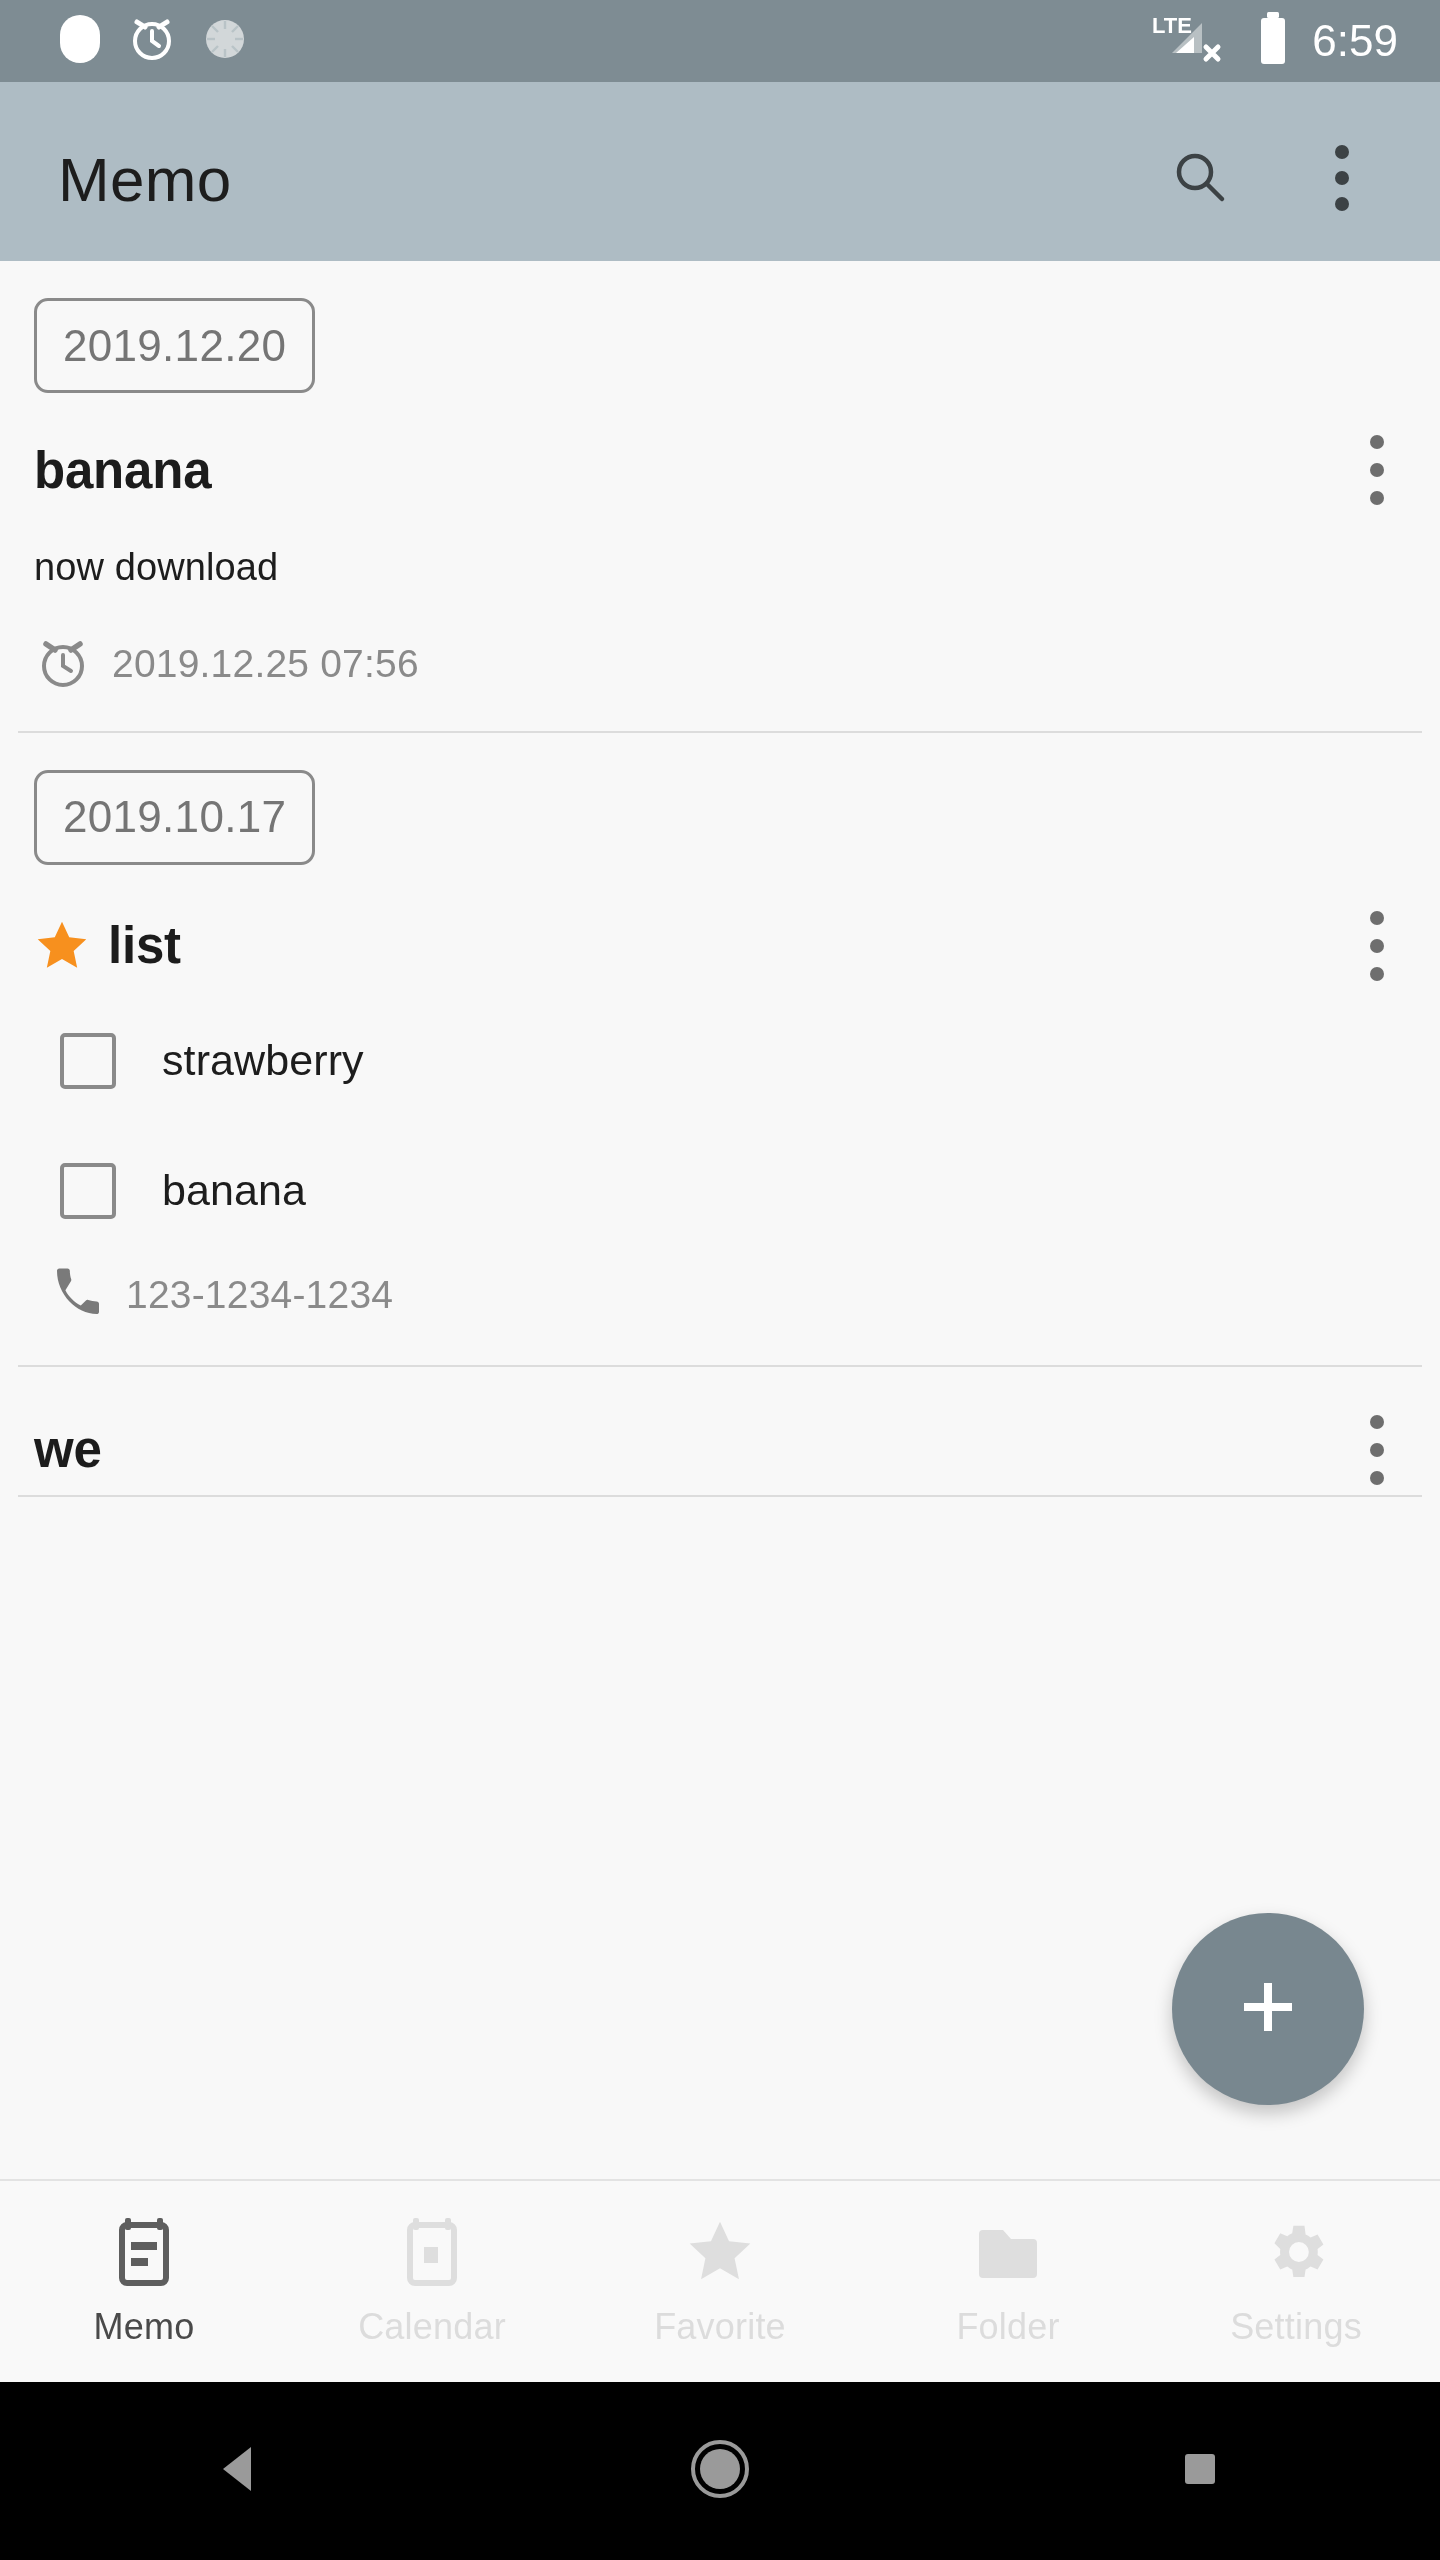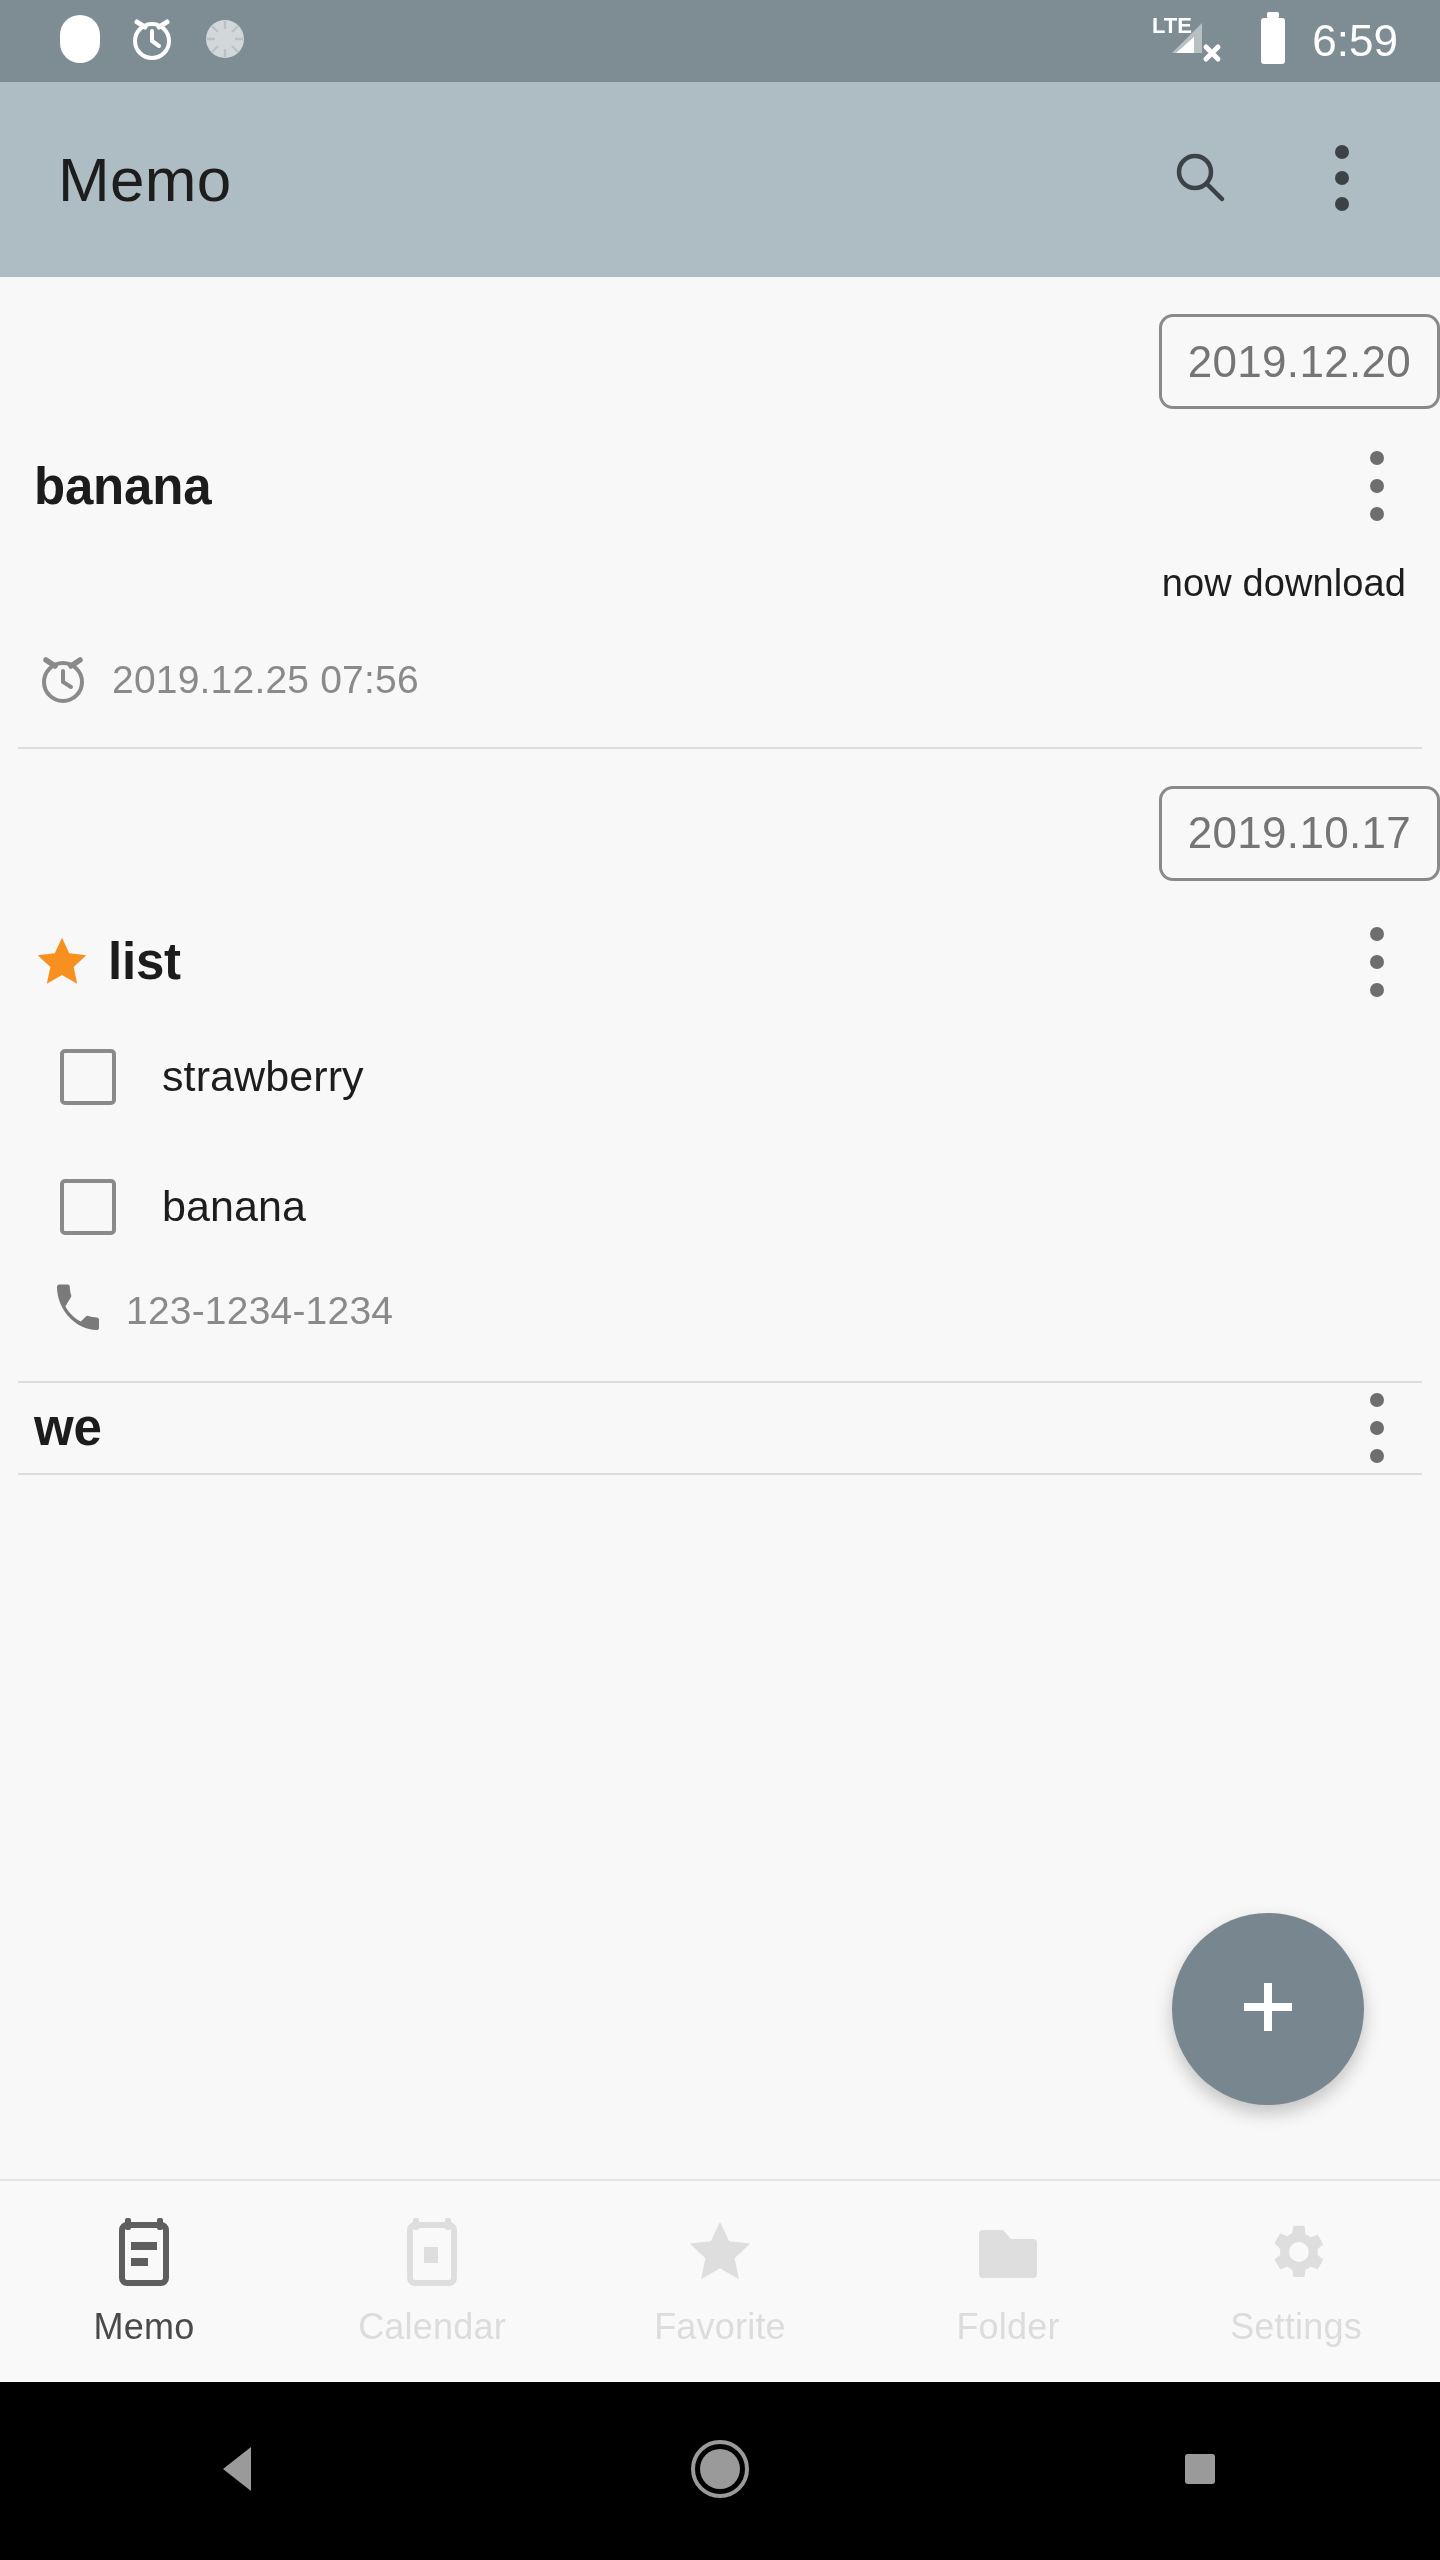--- a/index.html
+++ b/index.html
@@ -26,21 +26,21 @@
     position:absolute; top:82px; left:0; width:1440px; height:195px;
     background:#aebcc4; display:flex; align-items:center;
   }
   .appbar-title {
     font-size:62px; font-weight:400; color:#1d1d1d; padding-left:58px; letter-spacing:0.3px;
   }
   .appbar-actions { margin-left:auto; display:flex; align-items:center; gap:70px; padding-right:62px; }
   .appbar-btn { display:flex; align-items:center; justify-content:center; width:72px; height:72px; cursor:pointer; }
 
   
-  .content { position:absolute; top:277px; left:0; width:1440px; height:1902px; background:#f8f8f8;text-align:right; }
+  .content { position:absolute; top:261px; left:0; width:1440px; height:1902px; background:#f8f8f8; }
 
   .date-chip {
     display:inline-flex; align-items:center; justify-content:center;
     border:3px solid #8a8a8a; border-radius:14px;
     height:95px; padding:0 26px;
     font-size:44px; color:#757575; letter-spacing:0.3px;
   }
   .date-chip-wrap { padding:37px 0 0 34px; }
 
   .memo {
@@ -243,21 +243,21 @@
           <span>
             <svg width="56" height="56" viewBox="0 0 24 24">
               <path d="M6.6 10.8c1.4 2.8 3.8 5.1 6.6 6.6l2.2-2.2c.3-.3.7-.4 1-.2 1.1.4 2.4.6 3.6.6.6 0 1 .4 1 1V20c0 .6-.4 1-1 1C11.3 21 3 12.7 3 2.5c0-.6.4-1 1-1h3.5c.6 0 1 .4 1 1 0 1.3.2 2.5.6 3.6.1.3 0 .7-.2 1L6.6 10.8z" fill="#7a7a7a"></path>
             </svg>
           </span>
           <span class="meta-text">123-1234-1234</span>
         </div>
       </div>
       <div class="divider"></div>
 
-      <div class="memo" style="">
+      <div class="memo" style="padding-top:38px;">
         <div class="memo-head">
           <span class="memo-title">we</span>
           <span class="memo-kebab">
             <span class="kdot"></span>
             <span class="kdot"></span>
             <span class="kdot"></span>
           </span>
         </div>
       </div>
       <div class="divider"></div>

